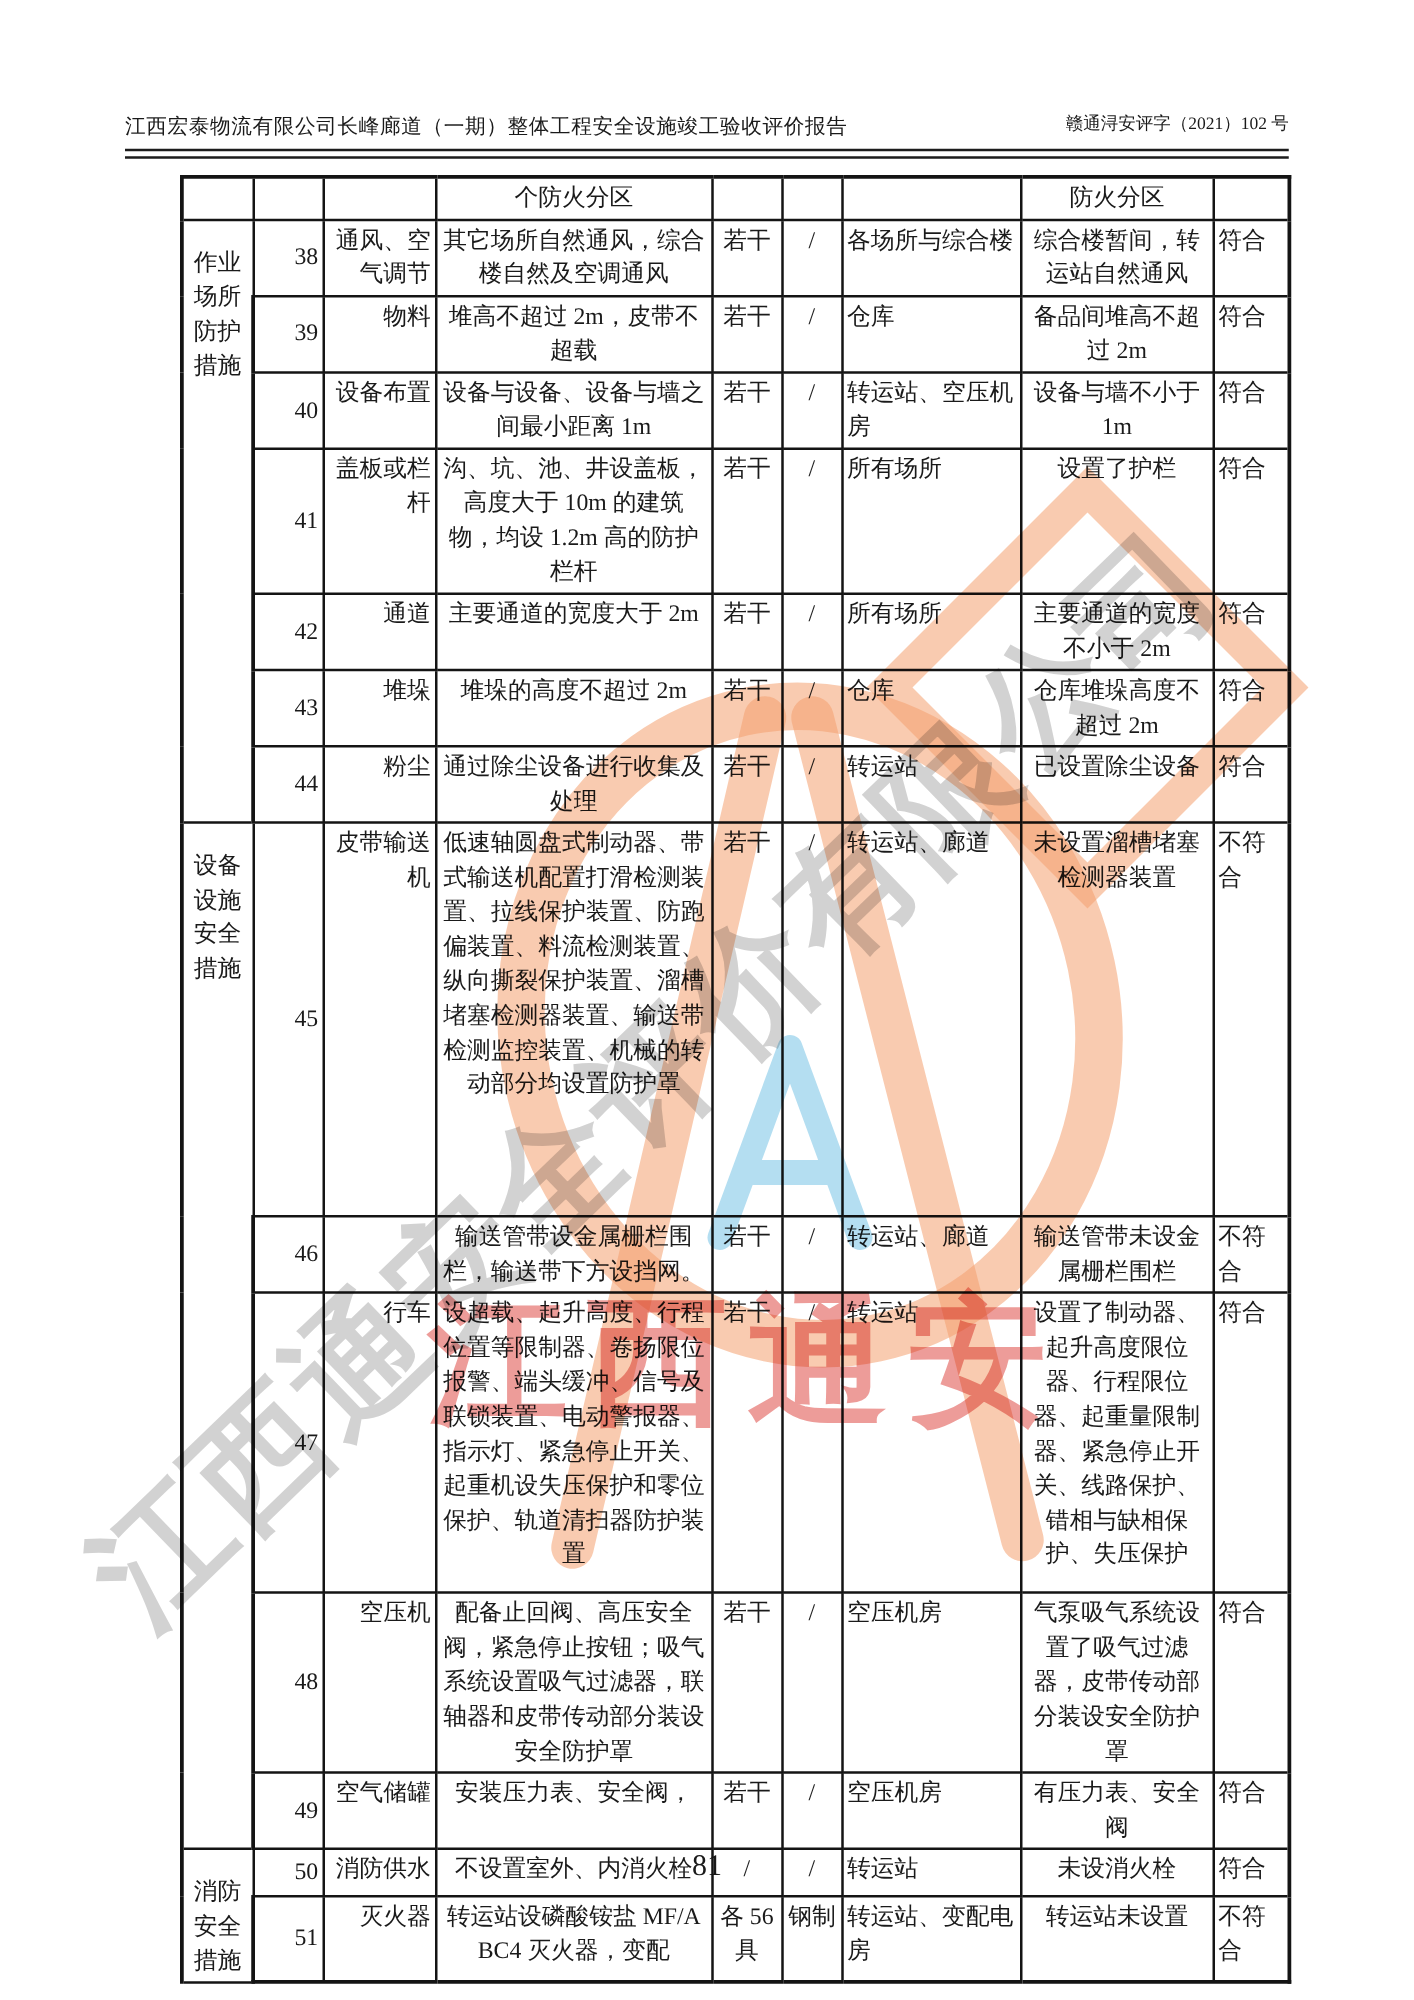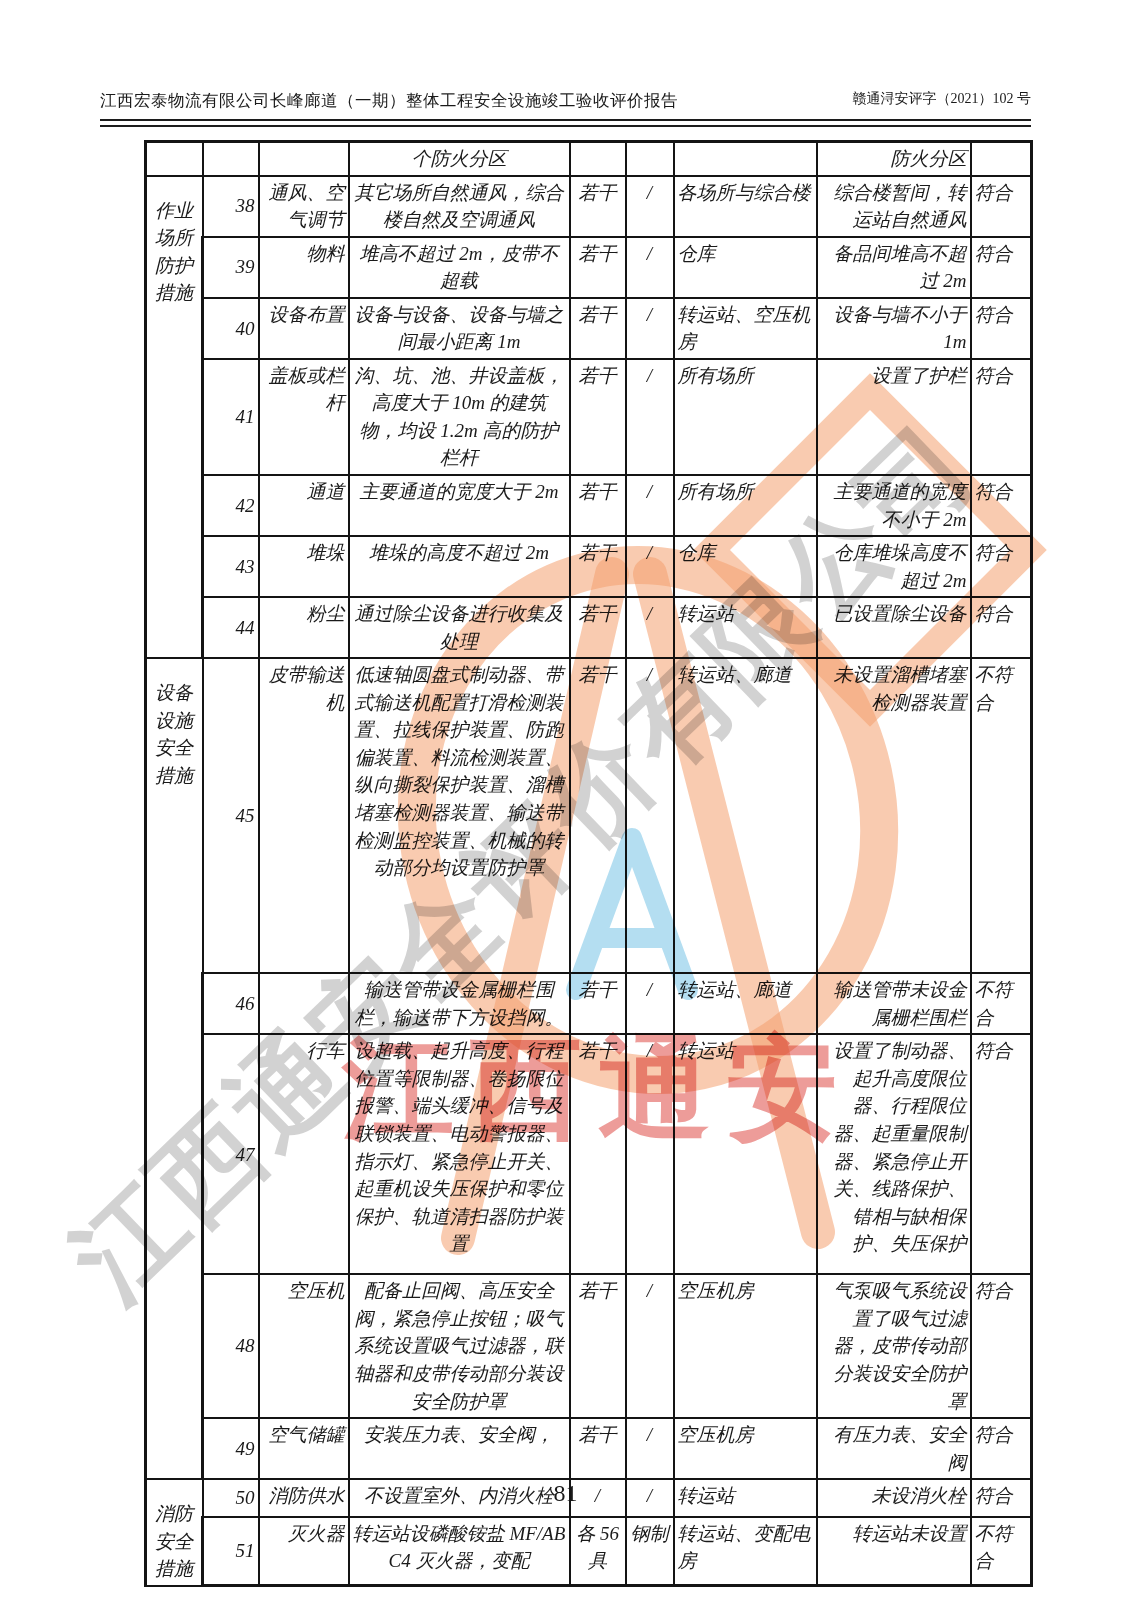--- a/index.html
+++ b/index.html
@@ -6,36 +6,36 @@
   body{
     width:1131px;height:1600px;position:relative;background:#ffffff;
     font-family:"Liberation Serif", serif;color:#1a1a1a;overflow:hidden;
   }
   
   .hdr-left{position:absolute;left:100px;top:90px;font-size:16.5px;letter-spacing:.5px;}
   .hdr-right{position:absolute;right:100px;top:90px;font-size:14px;}
   .hdr-rule{position:absolute;left:100px;right:100px;top:119px;height:4px;
     border-top:2px solid #1c1c1c;border-bottom:2px solid #1c1c1c;}
   
-  .tbl-wrap{position:absolute;left:144px;top:140px;z-index:2;font-style:italic;}
+  .tbl-wrap{position:absolute;left:144px;top:140px;z-index:2;}
   table{border-collapse:collapse;table-layout:fixed;width:886px;}
   td{border:2px solid #141414;padding:2px 3px;font-size:19px;line-height:1.45;
      vertical-align:top;word-break:break-all;}
   tr.outer-top td{border-top-width:3px;}
   tr:last-child td{border-bottom-width:3px;}
   td:first-child{border-left-width:3px;}
   td:last-child{border-right-width:3px;border-radius:10px;}
   .c-cat{text-align:center;padding-top:20px;}
   .c-no{text-align:right;vertical-align:middle;}
   .c-item{text-align:right;margin-top:19px;}
   .c-req{text-align:center;}
   .c-qty{text-align:center;}
   .c-std{text-align:center;}
   .c-loc{text-align:left;}
-  .c-act{text-align:right;}
+  .c-act{text-align:center;}
   .c-res{text-align:left;}
   
   .page-num{position:absolute;left:0;right:0;top:1480px;text-align:center;font-size:24px;}
   
   .wm{pointer-events:none;}
   .wm-gray{position:absolute;left:92px;top:1208px;z-index:3;
     transform:rotate(-44deg);transform-origin:0 50%;
     font-family:"Liberation Sans", sans-serif;font-weight:bold;
     font-size:106px;letter-spacing:3px;white-space:nowrap;
     color:rgba(148,148,148,0.42);mix-blend-mode:multiply;}

